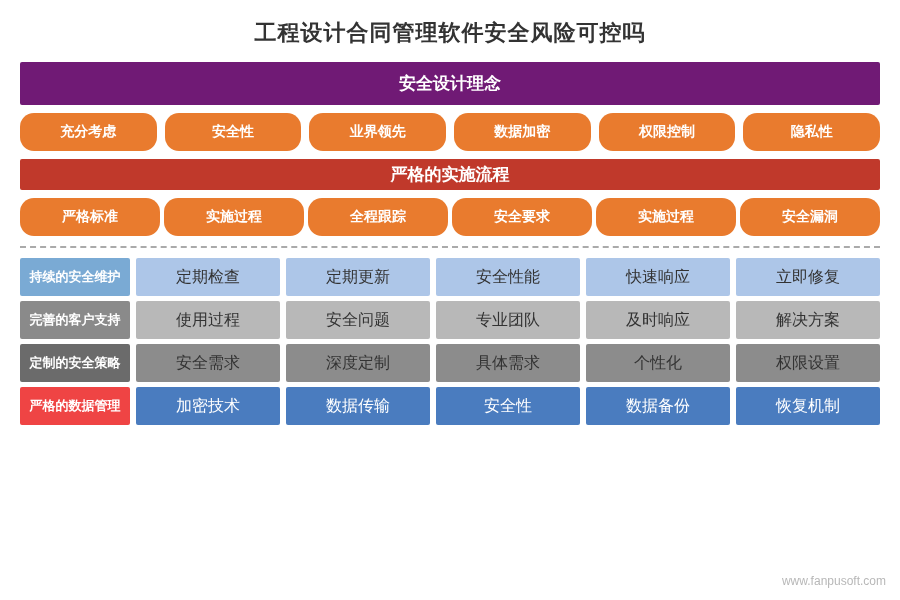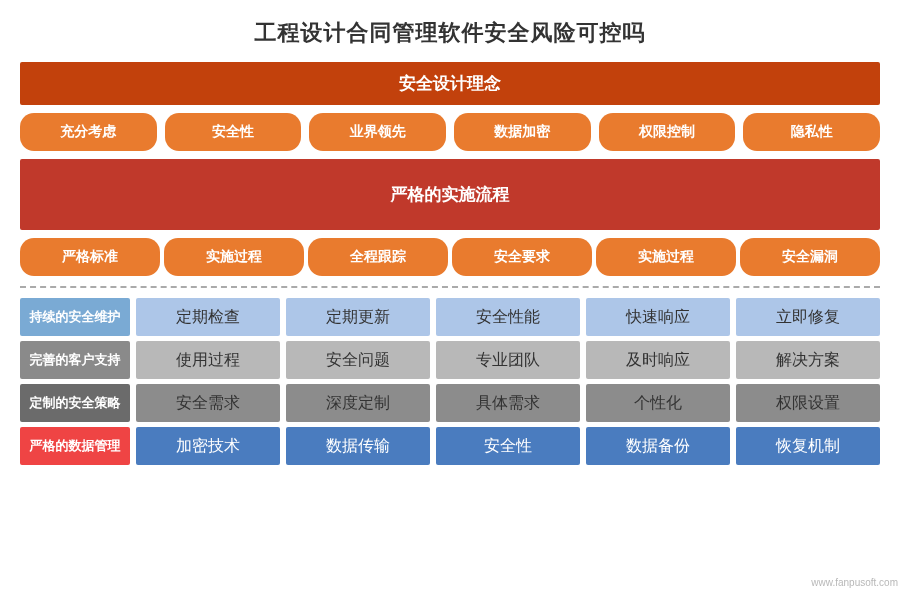--- a/index.html
+++ b/index.html
@@ -26,21 +26,21 @@
       text-align: center;
       font-size: 22px;
       font-weight: bold;
       color: #333;
       padding: 8px 0 6px 0;
       letter-spacing: 1px;
     }
 
     
     .section-blue-header {
-      background: #c2410c;
+      background: #701a75;
       color: #fff;
       text-align: center;
       font-size: 17px;
       font-weight: bold;
       padding: 10px 8px;
       border-radius: 2px;
     }
 
     .orange-tags-row {
       display: flex;
@@ -59,21 +59,21 @@
       border-radius: 14px;
     }
 
     
     .section-red-header {
       background: #C0392B;
       color: #fff;
       text-align: center;
       font-size: 17px;
       font-weight: bold;
-      padding: 24px 0;
+      padding: 4px 0;
       border-radius: 2px;
     }
 
     .orange-tags-row2 {
       display: flex;
       gap: 4px;
       justify-content: space-between;
     }
 
     
@@ -130,22 +130,22 @@
     }
 
     .tag-lightblue { background: #adc6e8; color: #333; }
     .tag-lightgray { background: #b8b8b8; color: #333; }
     .tag-midgray { background: #8c8c8c; color: #333; }
     .tag-blue { background: #4a7cbf; color: #fff; }
 
     .watermark {
       position: absolute;
       bottom: 12px;
-      right: 2px;
-      font-size: 10px;
+      right: 14px;
+      font-size: 12px;
       color: #999;
       opacity: 0.7;
     }
   </style>
 </head>
 <body>
 
 <div class="page-wrapper">
 
   <div class="page-title">工程设计合同管理软件安全风险可控吗</div>

